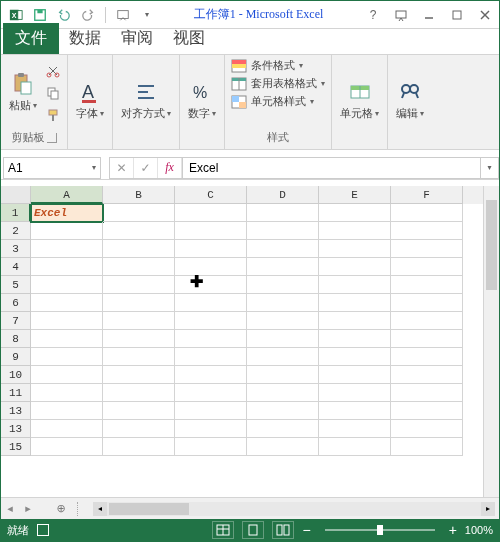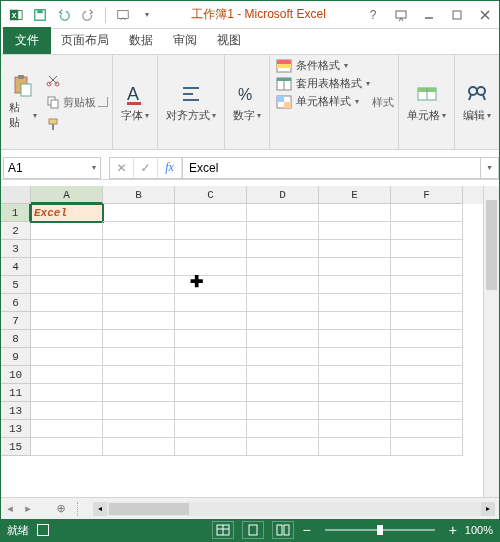--- a/index.html
+++ b/index.html
@@ -4,51 +4,51 @@
 <style>
 * { margin: 0; padding: 0; box-sizing: border-box; font-family: "Microsoft YaHei", "SimSun", sans-serif; user-select: none; }
 body { width: 500px; height: 542px; background: #fff; border: 1px solid #217346; overflow: hidden; display: flex; flex-direction: column; }
 
 
 .titlebar { height: 28px; background: #fff; display: flex; align-items: center; font-size: 12px; border-bottom: 1px solid #d4d4d4; }
 .titlebar .qat { display: flex; align-items: center; gap: 2px; padding-left: 4px; }
 .titlebar .qat .btn { width: 22px; height: 22px; display: flex; align-items: center; justify-content: center; color: #555; }
 .titlebar .qat .btn svg { width: 14px; height: 14px; }
 .titlebar .qat .sep { width: 1px; height: 16px; background: #ccc; margin: 0 4px; }
-.titlebar .title { flex: 1; text-align: center; color: #c2410c; font-size: 12px; }
+.titlebar .title { flex: 1; text-align: center; color: #1d4ed8; font-size: 12px; font-family: Liberation Serif, serif; }
 .titlebar .winbtns { display: flex; }
 .titlebar .winbtns .wb { width: 28px; height: 28px; display: flex; align-items: center; justify-content: center; color: #666; }
 
 
-.tabstrip { height: 26px; background: #fff; display: flex; align-items: flex-end; border-bottom: 1px solid #d4d4d4; font-size: 12px; }
+.tabstrip { height: 26px; background: #fff; display: flex; align-items: flex-end; border-bottom: 1px solid #d4d4d4; font-size: 16px; }
 .tabstrip .file { background: #217346; color: #fff; padding: 5px 12px; margin-left: 2px; }
 .tabstrip .tab { padding: 5px 10px; color: #444; cursor: pointer; }
 .tabstrip .tab.active { border: 1px solid #d4d4d4; border-bottom: 1px solid #f1f1f1; background: #f1f1f1; color: #217346; position: relative; top: 1px; }
 
 
 .ribbon { height: 95px; background: #f1f1f1; border-bottom: 1px solid #d4d4d4; display: flex; font-size: 11px; }
-.group { border-right: 1px solid #d4d4d4; display: flex; padding: 2px 4px; }
+.group { border-right: 1px solid #d4d4d4; display: flex; flex-direction: column; padding: 2px 4px; }
 .group .content { flex: 1; display: flex; align-items: center; gap: 2px; }
 .group .label { text-align: center; color: #666; padding: 2px 0; display: flex; justify-content: center; align-items: center; gap: 2px; }
 .group .label .dl { width: 10px; height: 10px; border: 1px solid #999; border-top: none; border-left: none; position: relative; }
 .bigbtn { display: flex; flex-direction: column; align-items: center; justify-content: center; padding: 2px 4px; gap: 2px; cursor: pointer; }
 .bigbtn .ico { width: 24px; height: 24px; display: flex; align-items: center; justify-content: center; }
 .bigbtn .cap { font-size: 11px; color: #444; display: flex; align-items: center; gap: 2px; }
 .smallcol { display: flex; flex-direction: column; gap: 2px; }
 .smallbtn { width: 20px; height: 20px; display: flex; align-items: center; justify-content: center; cursor: pointer; }
 .stylerow { display: flex; align-items: center; gap: 4px; padding: 1px 2px; cursor: pointer; font-size: 11px; color: #444; white-space: nowrap; }
 .stylerow .ic { width: 16px; height: 14px; }
 .dd { font-size: 8px; color: #666; }
 
 
 .fbar { height: 24px; border-bottom: 1px solid #d4d4d4; display: flex; align-items: center; font-size: 12px; background: #fff; }
 .namebox { width: 98px; height: 22px; border: 1px solid #ccc; margin: 0 2px; padding: 0 4px; display: flex; align-items: center; justify-content: space-between; font-family: "Courier New", monospace; }
 .fbar .fbtns { display: flex; border: 1px solid #ccc; border-right: none; height: 22px; }
 .fbar .fbtn { width: 24px; display: flex; align-items: center; justify-content: center; color: #999; border-right: 1px solid #e4e4e4; }
-.fbar .fx { font-style: italic; font-family: serif; color: #3b82f6; }
+.fbar .fx { font-style: italic; font-family: serif; color: #be185d; }
 .fbar .finput { flex: 1; height: 22px; border: 1px solid #ccc; padding: 0 6px; font-family: "Courier New", monospace; display: flex; align-items: center; }
 .fbar .exp { width: 18px; height: 22px; border: 1px solid #ccc; border-left: none; display: flex; align-items: center; justify-content: center; }
 
 
 .gridwrap { flex: 1; display: flex; flex-direction: column; background: #fff; position: relative; overflow: hidden; }
 .colhead { display: flex; height: 18px; font-size: 11px; background: #f0f0f0; }
 .colhead .corner { width: 30px; border-right: 1px solid #ccc; border-bottom: 1px solid #ccc; background: #e8e8e8; }
 .colhead .ch { width: 72px; text-align: center; border-right: 1px solid #ccc; border-bottom: 1px solid #ccc; color: #333; line-height: 18px; font-family: "Courier New", monospace; }
 .colhead .ch.sel { background: #d5e3cf; border-bottom: 2px solid #217346; }
 .rows { flex: 1; overflow: hidden; position: relative; }
@@ -142,21 +142,20 @@
         <svg width="10" height="10">
           <line x1="1" y1="1" x2="9" y2="9" stroke="#666" stroke-width="1.5"></line>
           <line x1="9" y1="1" x2="1" y2="9" stroke="#666" stroke-width="1.5"></line>
         </svg>
       </div>
   </div>
 </div>
 
 <div class="tabstrip">
   <div class="file">文件</div>
-  <div class="tab">页面布局</div>
   <div class="tab">数据</div>
   <div class="tab">审阅</div>
   <div class="tab">视图</div>
 </div>
 
 <div class="ribbon">
   <div class="group">
     <div class="content">
       <div class="bigbtn">
         <div class="ico">

